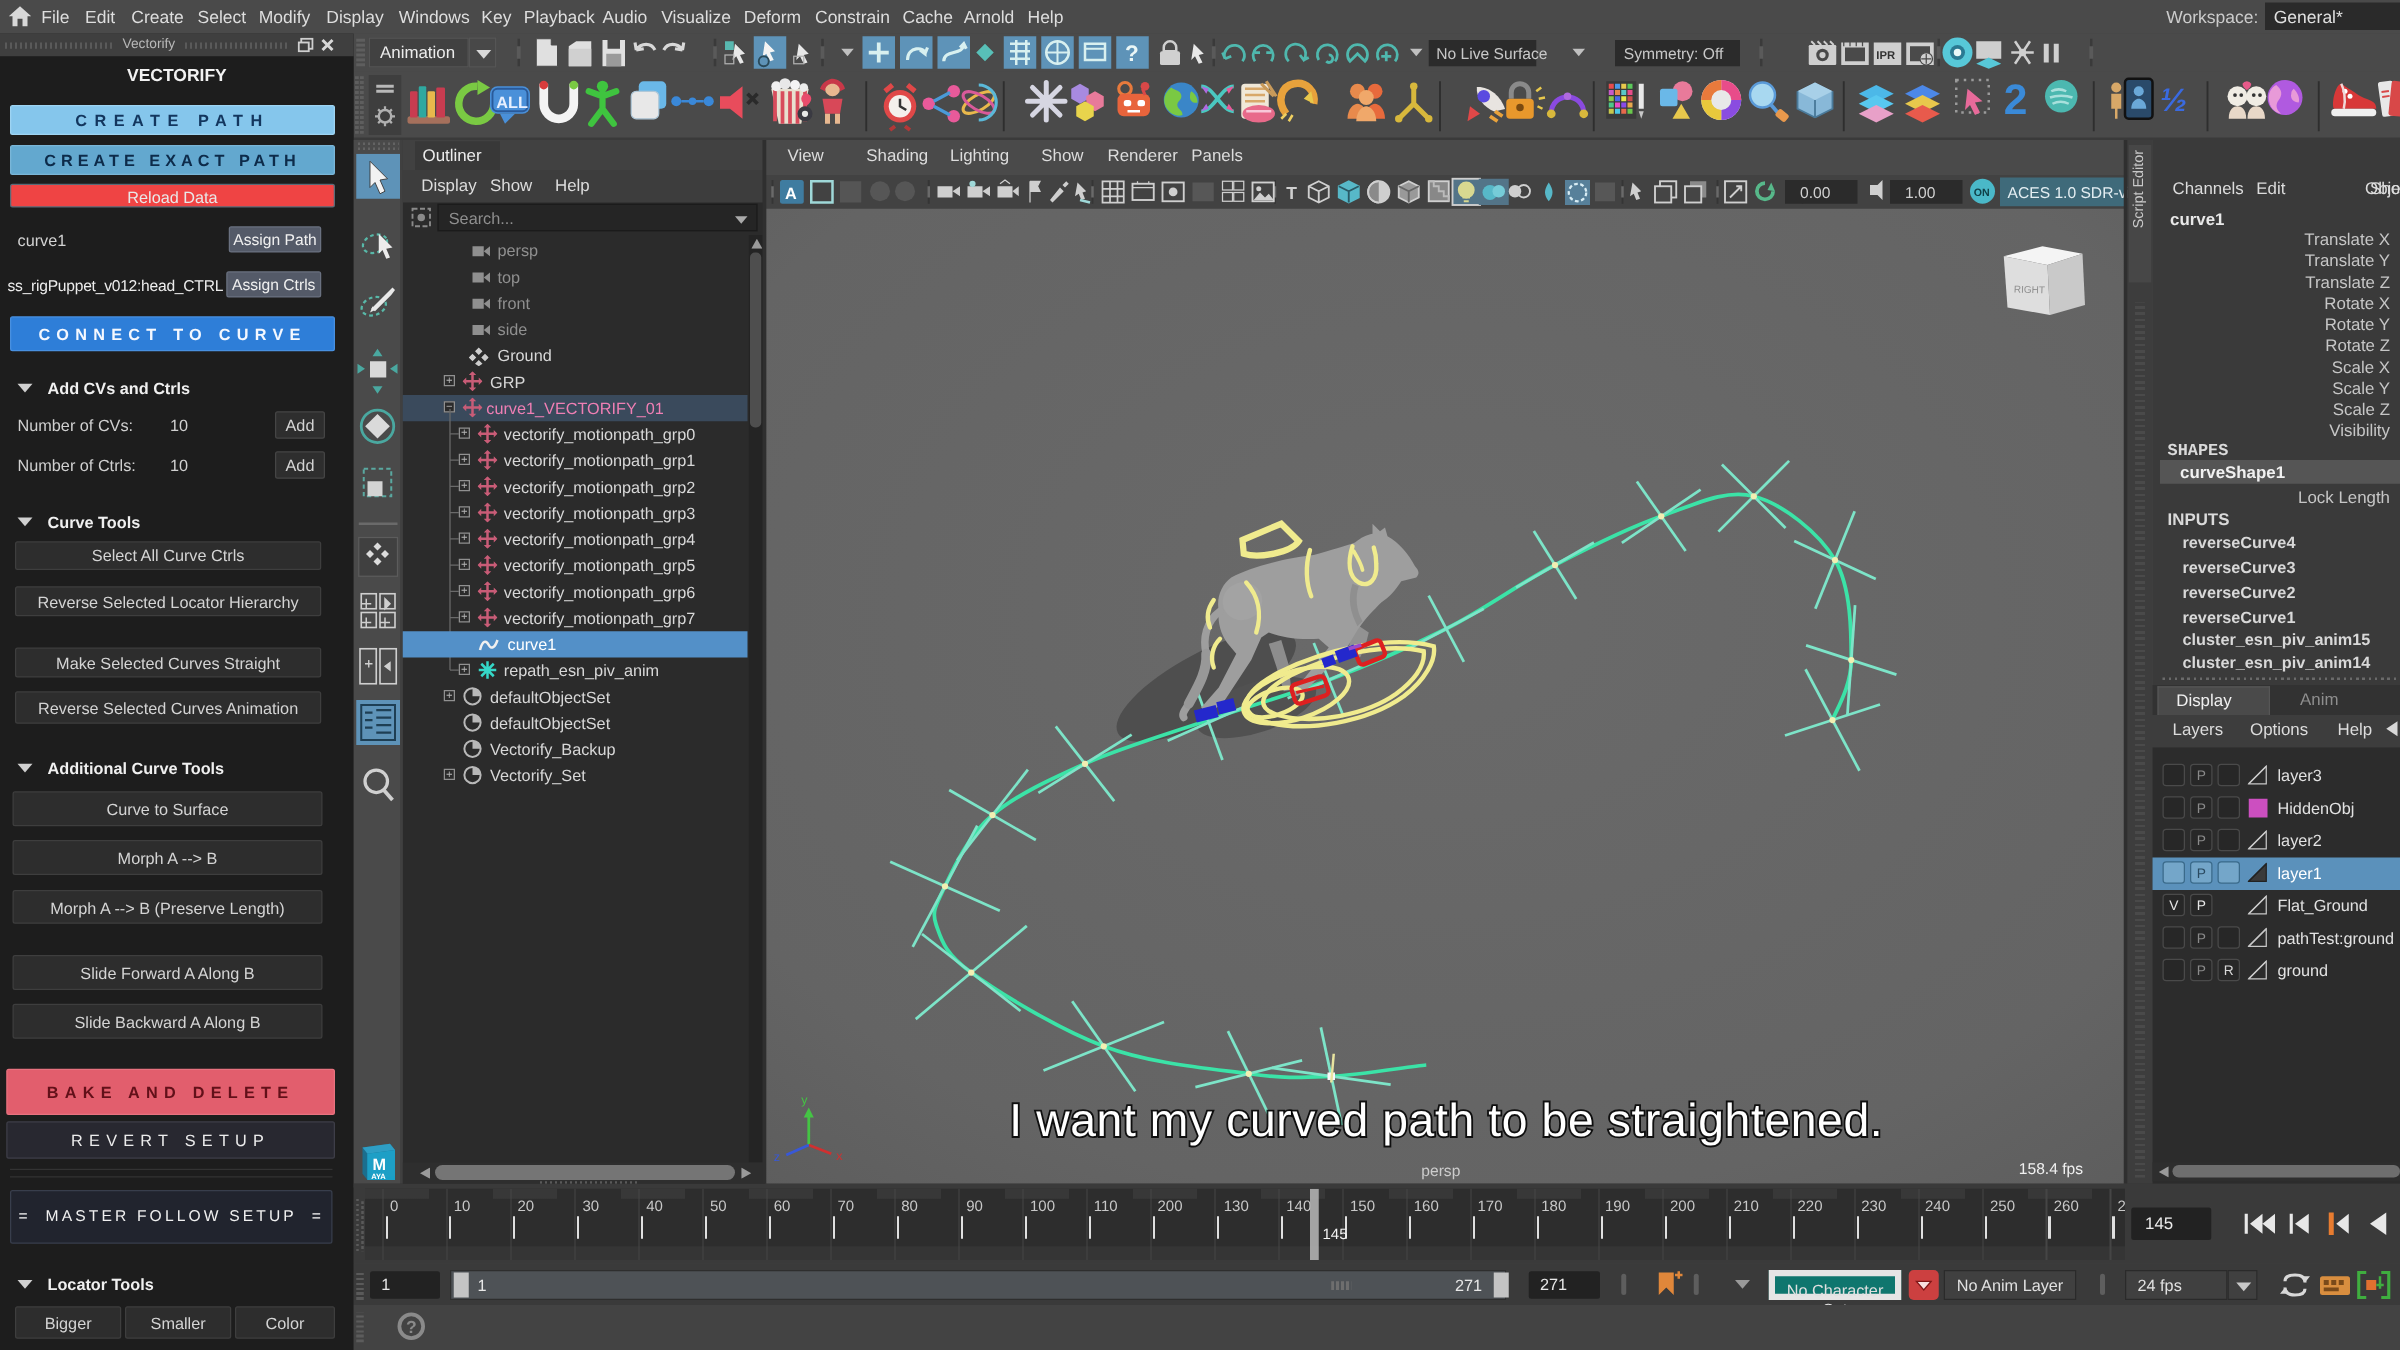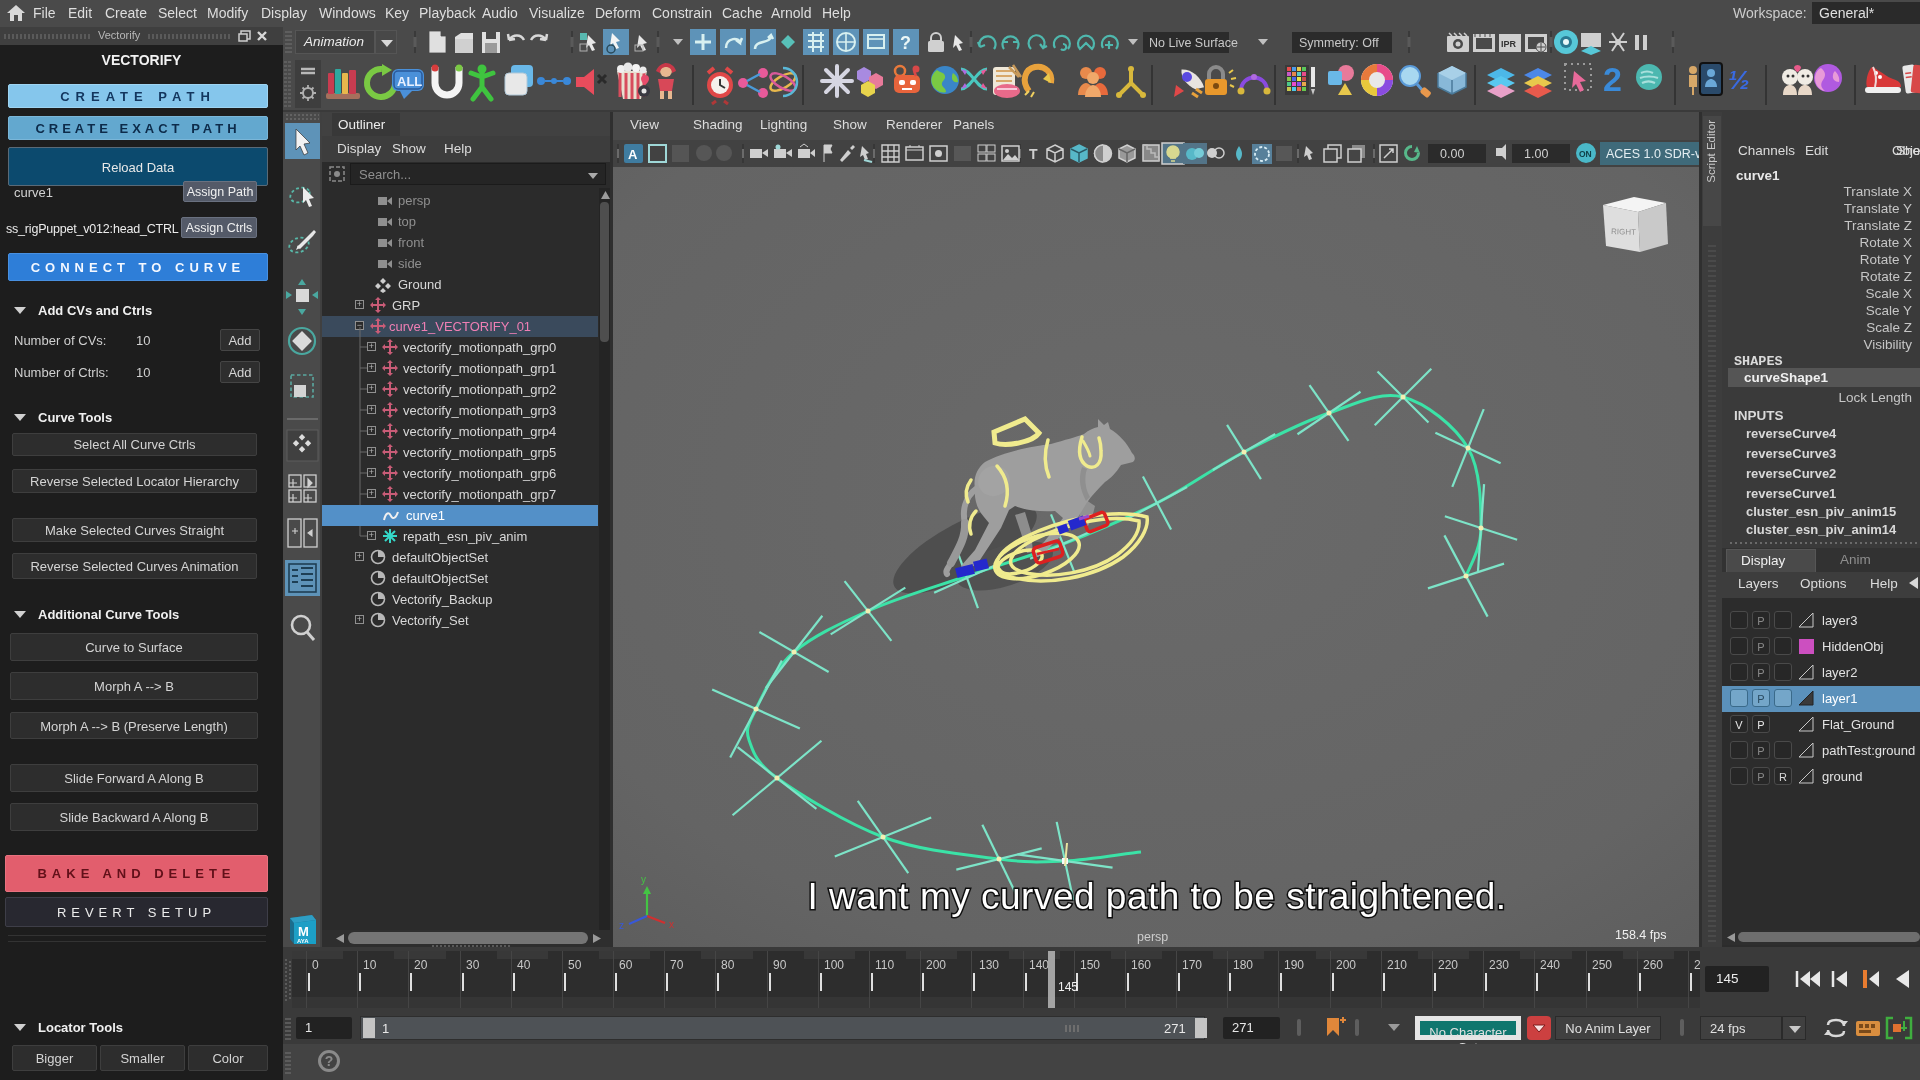--- a/index.html
+++ b/index.html
@@ -44,21 +44,21 @@
         <span style="left:722px">Cache</span>
         <span style="left:771px">Arnold</span>
         <span style="left:822px">Help</span>
 </div>
 <span style="position:absolute;left:1733px;top:5px;font-size:14px;color:#cccccc;">Workspace:</span>
 <div class="abs" style="left:1812px;top:2px;width:108px;height:22px;background:#2a2a2a;color:#e0e0e0;font-size:14px;padding:3px 0 0 7px;">General*</div>
 </div>
 
 <div class="abs" id="row2" style="left:283px;top:27px;width:1637px;height:30px;background:#4a4a4a;">
  <div class="abs" style="left:2px;top:4px;width:7px;height:22px;background-image:repeating-linear-gradient(0deg,#5e5e5e 0 2px,transparent 2px 4px);background-size:3px 100%;background-repeat:repeat-x;background-position:0 0;"></div>
- <div class="abs" style="left:12px;top:3px;width:80px;height:24px;background:#414141;border:1px solid #555555;color:#ececec;font-size:13.5px;padding:3px 0 0 8px;font-style:italic;">Animation</div>
+ <div class="abs" style="left:12px;top:3px;width:80px;height:24px;background:#414141;border:1px solid #555555;color:#ececec;font-size:13.5px;padding:3px 0 0 8px;">Animation</div>
  <div class="abs" style="left:92px;top:3px;width:22px;height:24px;background:#484848;border:1px solid #555555;">
         <svg class="abs" style="left:4px;top:8px" width="14" height="9">
           <path d="M1 1 L13 1 L7 8 Z" fill="#d8d8d8"></path>
         </svg>
       </div>
  <svg class="abs" style="left:0;top:0" width="1637" height="30">
   <g stroke="#3a3a3a" stroke-width="2">
           <path d="M132 4 v22 M289 4 v22 M375 4 v22 M688 4 v22 M1126 4 v22 M1268 4 v22 M1390 4 v22"></path>
         </g>
   <g stroke="#5a5a5a" stroke-width="3">
@@ -446,21 +446,21 @@
           <rect x="3" y="1" width="9" height="8" fill="none" stroke="#cfcfcf" stroke-width="1.5"></rect>
           <rect x="1" y="4" width="8" height="7" fill="#3f3f3f" stroke="#cfcfcf" stroke-width="1.5"></rect>
         </svg>
    <svg class="abs" style="left:256px;top:3px" width="12" height="12">
           <path d="M2 2 L10 10 M10 2 L2 10" stroke="#d8d8d8" stroke-width="2.4"></path>
         </svg>
  </div>
  <div class="abs" style="left:0;top:25px;width:283px;height:15px;text-align:center;color:#f2f2f2;font-size:14px;font-weight:bold;">VECTORIFY</div>
  <div class="lbtn" style="top:57px;height:24px;background:#85c6ec;border-color:#9ed4f2;color:#13365e;font-weight:bold;letter-spacing:6px;padding-top:4px;">CREATE PATH</div>
  <div class="lbtn" style="top:89px;height:24px;background:#63a8cf;border-color:#7ab6d8;color:#0d2b4a;font-weight:bold;letter-spacing:4px;padding-top:4px;">CREATE EXACT PATH</div>
- <div class="lbtn" style="top:120px;height:39px;background:#0c4a6e;border-color:#5a6a77;color:#e8e8e8;padding-top:12px;">Reload Data</div>
+ <div class="lbtn" style="top:120px;height:19px;background:#ef4444;border-color:#5a6a77;color:#e8e8e8;padding-top:2px;">Reload Data</div>
  <span class="abs" style="left:14px;top:158px;font-size:13px;color:#d2d2d2;">curve1</span>
  <div class="lbtn" style="left:183px;top:154px;width:74px;height:21px;background:#545a68;border-color:#6a7180;color:#f0f0f0;padding-top:3px;font-size:12.5px;">Assign Path</div>
  <span class="abs" style="left:6px;top:195px;font-size:12.5px;color:#ececec;letter-spacing:-0.2px;">ss_rigPuppet_v012:head_CTRL</span>
  <div class="lbtn" style="left:181px;top:190px;width:76px;height:21px;background:#545a68;border-color:#6a7180;color:#f0f0f0;padding-top:3px;font-size:12.5px;">Assign Ctrls</div>
  <div class="lbtn" style="top:226px;height:28px;background:#2e7ed8;border-color:#4890e0;color:#f4f8ff;font-weight:bold;letter-spacing:5px;padding-top:6px;">CONNECT TO CURVE</div>
  <div class="lhead" style="top:276px;">Add CVs and Ctrls</div>
  <span class="abs" style="left:14px;top:306px;font-size:13px;color:#d0d0d0;">Number of CVs:</span>
       <span class="abs" style="left:136px;top:306px;font-size:13px;color:#d0d0d0;">10</span>
  <div class="lbtn" style="left:220px;top:302px;width:40px;height:22px;background:#2e2e2e;border-color:#454545;padding-top:3px;">Add</div>
  <span class="abs" style="left:14px;top:338px;font-size:13px;color:#d0d0d0;">Number of Ctrls:</span>
@@ -474,20 +474,21 @@
  <div class="lhead" style="top:580px;">Additional Curve Tools</div>
  <div class="lbtn" style="top:606px;left:10px;width:248px;height:28px;padding-top:6px;">Curve to Surface</div>
  <div class="lbtn" style="top:645px;left:10px;width:248px;height:28px;padding-top:6px;">Morph A --&gt; B</div>
  <div class="lbtn" style="top:685px;left:10px;width:248px;height:27px;padding-top:6px;">Morph A --&gt; B (Preserve Length)</div>
  <div class="lbtn" style="top:737px;left:10px;width:248px;height:28px;padding-top:6px;">Slide Forward A Along B</div>
  <div class="lbtn" style="top:776px;left:10px;width:248px;height:28px;padding-top:6px;">Slide Backward A Along B</div>
  <div class="lbtn" style="left:5px;top:828px;width:263px;height:37px;background:#e25e6d;border-color:#e8727f;color:#621019;font-weight:bold;letter-spacing:5px;padding-top:10px;">BAKE AND DELETE</div>
  <div class="lbtn" style="left:5px;top:870px;width:263px;height:30px;background:#282830;border-color:#3e3e48;color:#ececec;letter-spacing:5px;padding-top:7px;">REVERT SETUP</div>
  <div class="abs" style="left:8px;top:908px;width:258px;height:1px;background:#333;"></div>
  <div class="abs" style="left:8px;top:914px;width:258px;height:1px;background:#333;"></div>
+ <div class="lbtn" style="left:8px;top:925px;width:258px;height:43px;background:#21242e;border-color:#383e4c;color:#f0f0f0;letter-spacing:2.5px;padding-top:13px;font-size:12.5px;">=&nbsp;&nbsp;MASTER&nbsp;FOLLOW&nbsp;SETUP&nbsp;&nbsp;=</div>
  <div class="lhead" style="top:993px;">Locator Tools</div>
  <div class="lbtn" style="left:12px;top:1018px;width:85px;height:26px;padding-top:5px;">Bigger</div>
  <div class="lbtn" style="left:100px;top:1018px;width:85px;height:26px;padding-top:5px;">Smaller</div>
  <div class="lbtn" style="left:188px;top:1018px;width:80px;height:26px;padding-top:5px;">Color</div>
 </div>
 
 <div class="abs" id="toolbox" style="left:283px;top:112px;width:39px;height:838px;background:#4a4a4a;">
 <div class="abs" style="left:3px;top:2px;width:33px;height:6px;background-image:repeating-linear-gradient(90deg,#636363 0 2px,transparent 2px 4px),repeating-linear-gradient(90deg,#636363 0 2px,transparent 2px 4px);background-size:100% 2px;background-position:0 0,0 4px;background-repeat:repeat-x;"></div>
 <svg class="abs" style="left:0;top:11px" width="39" height="530">
  <rect x="2" y="0" width="35" height="36" fill="#5e93b8"></rect>

